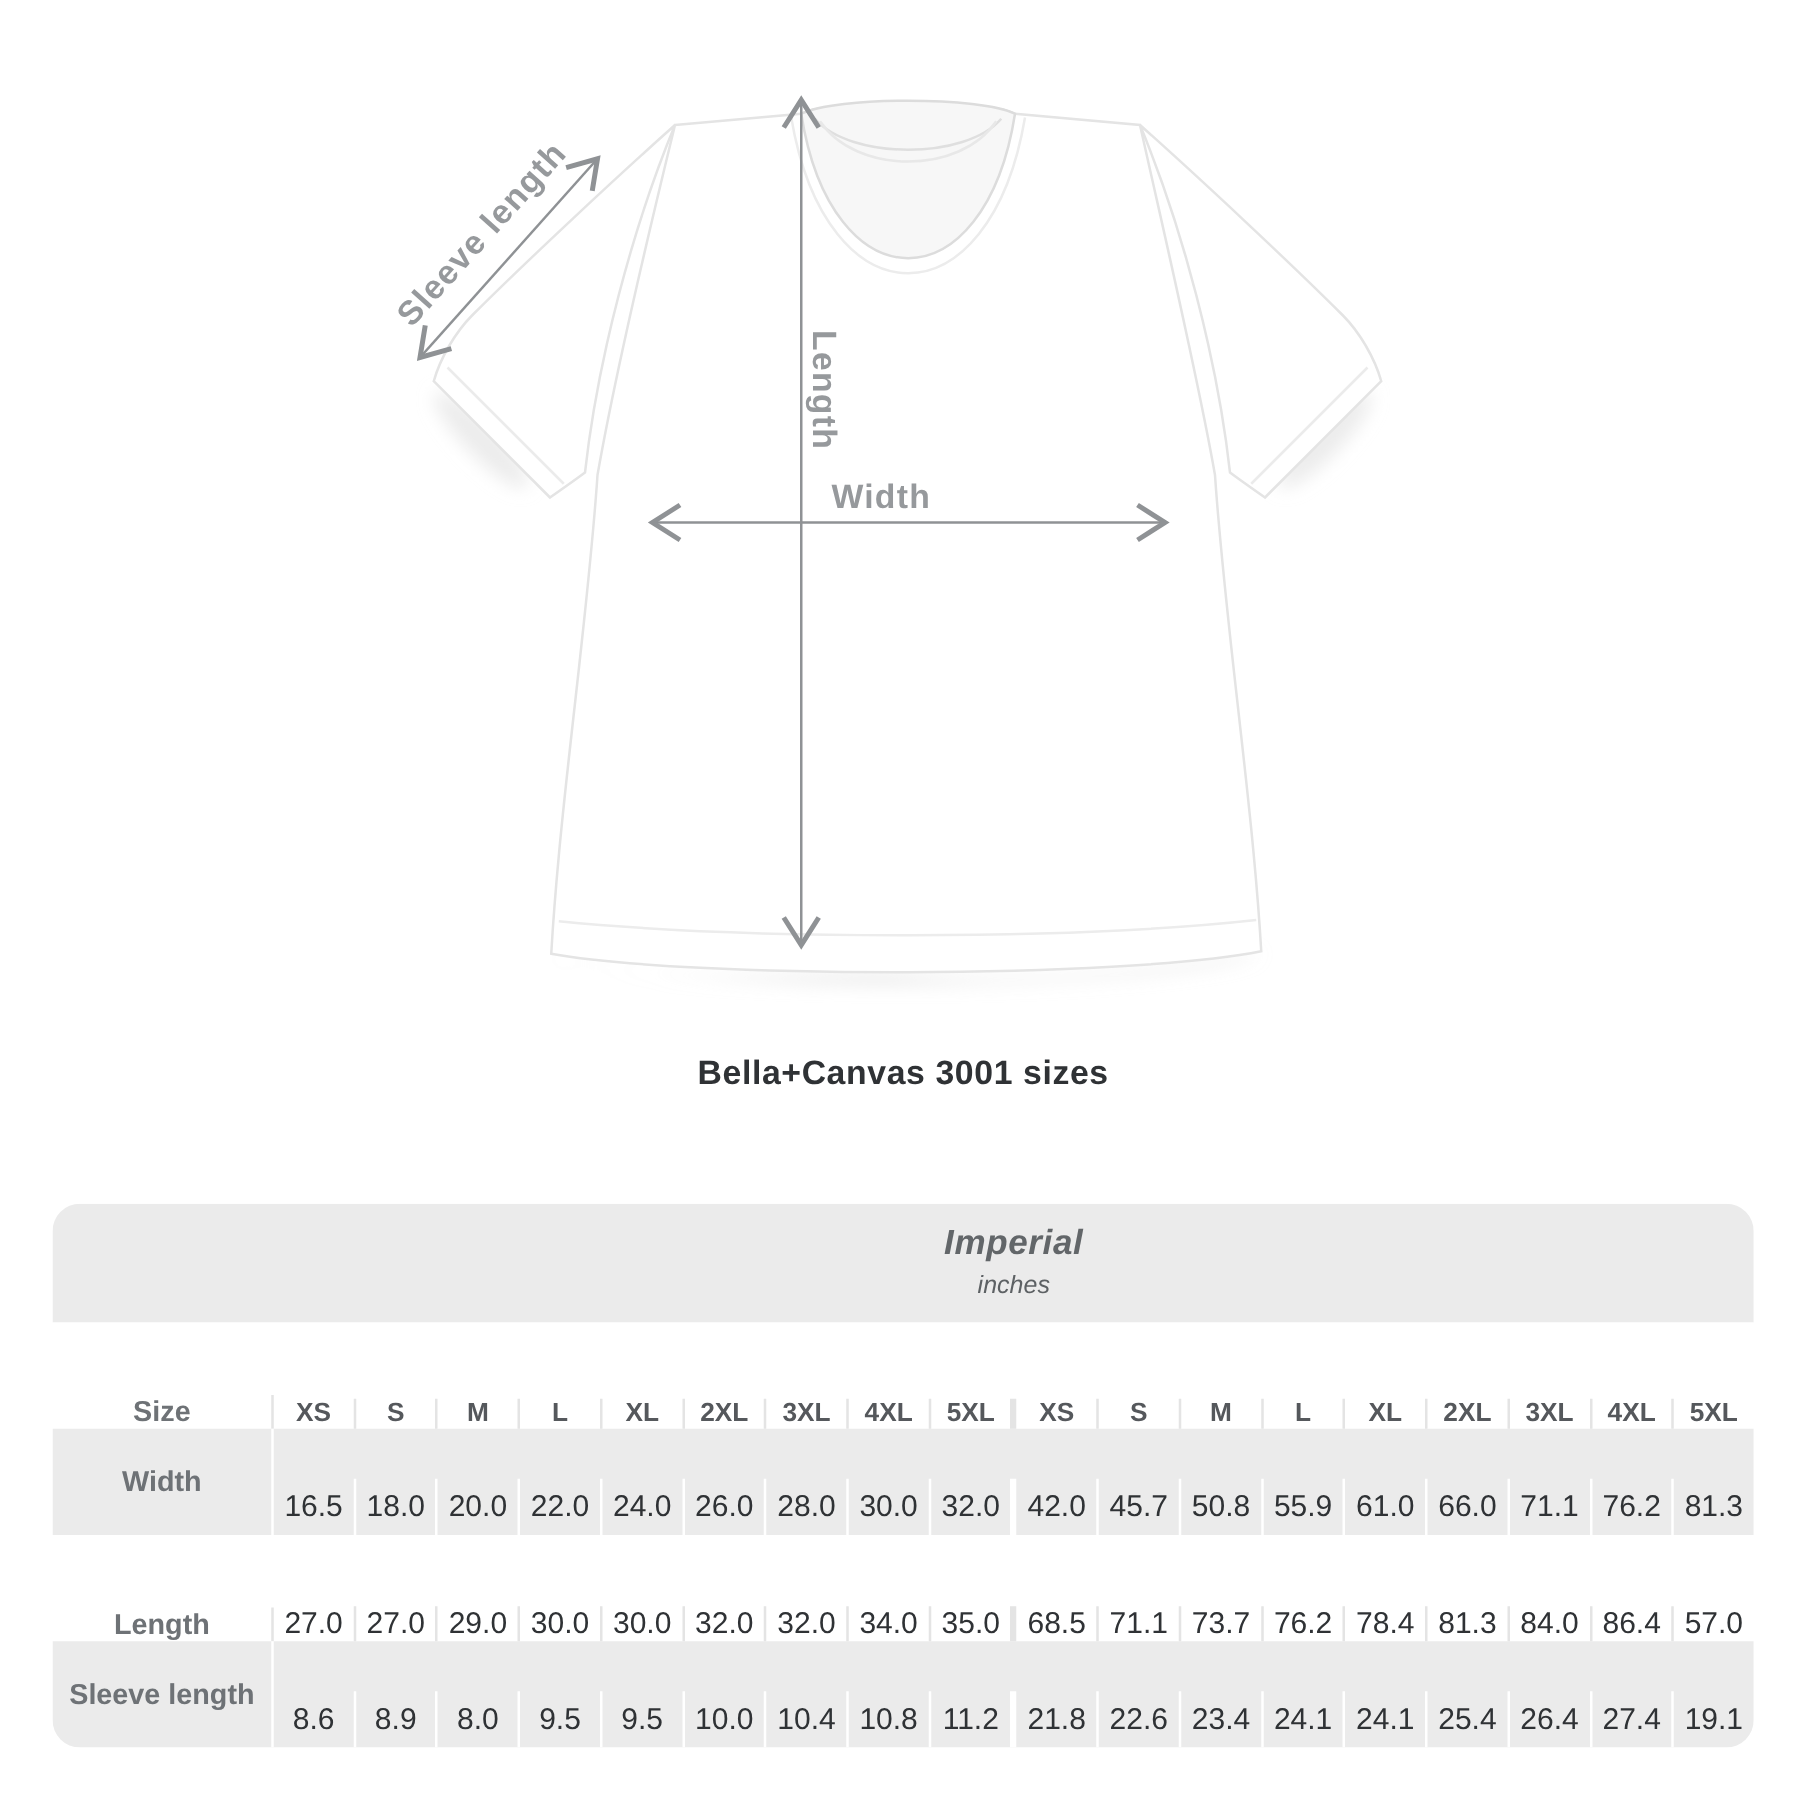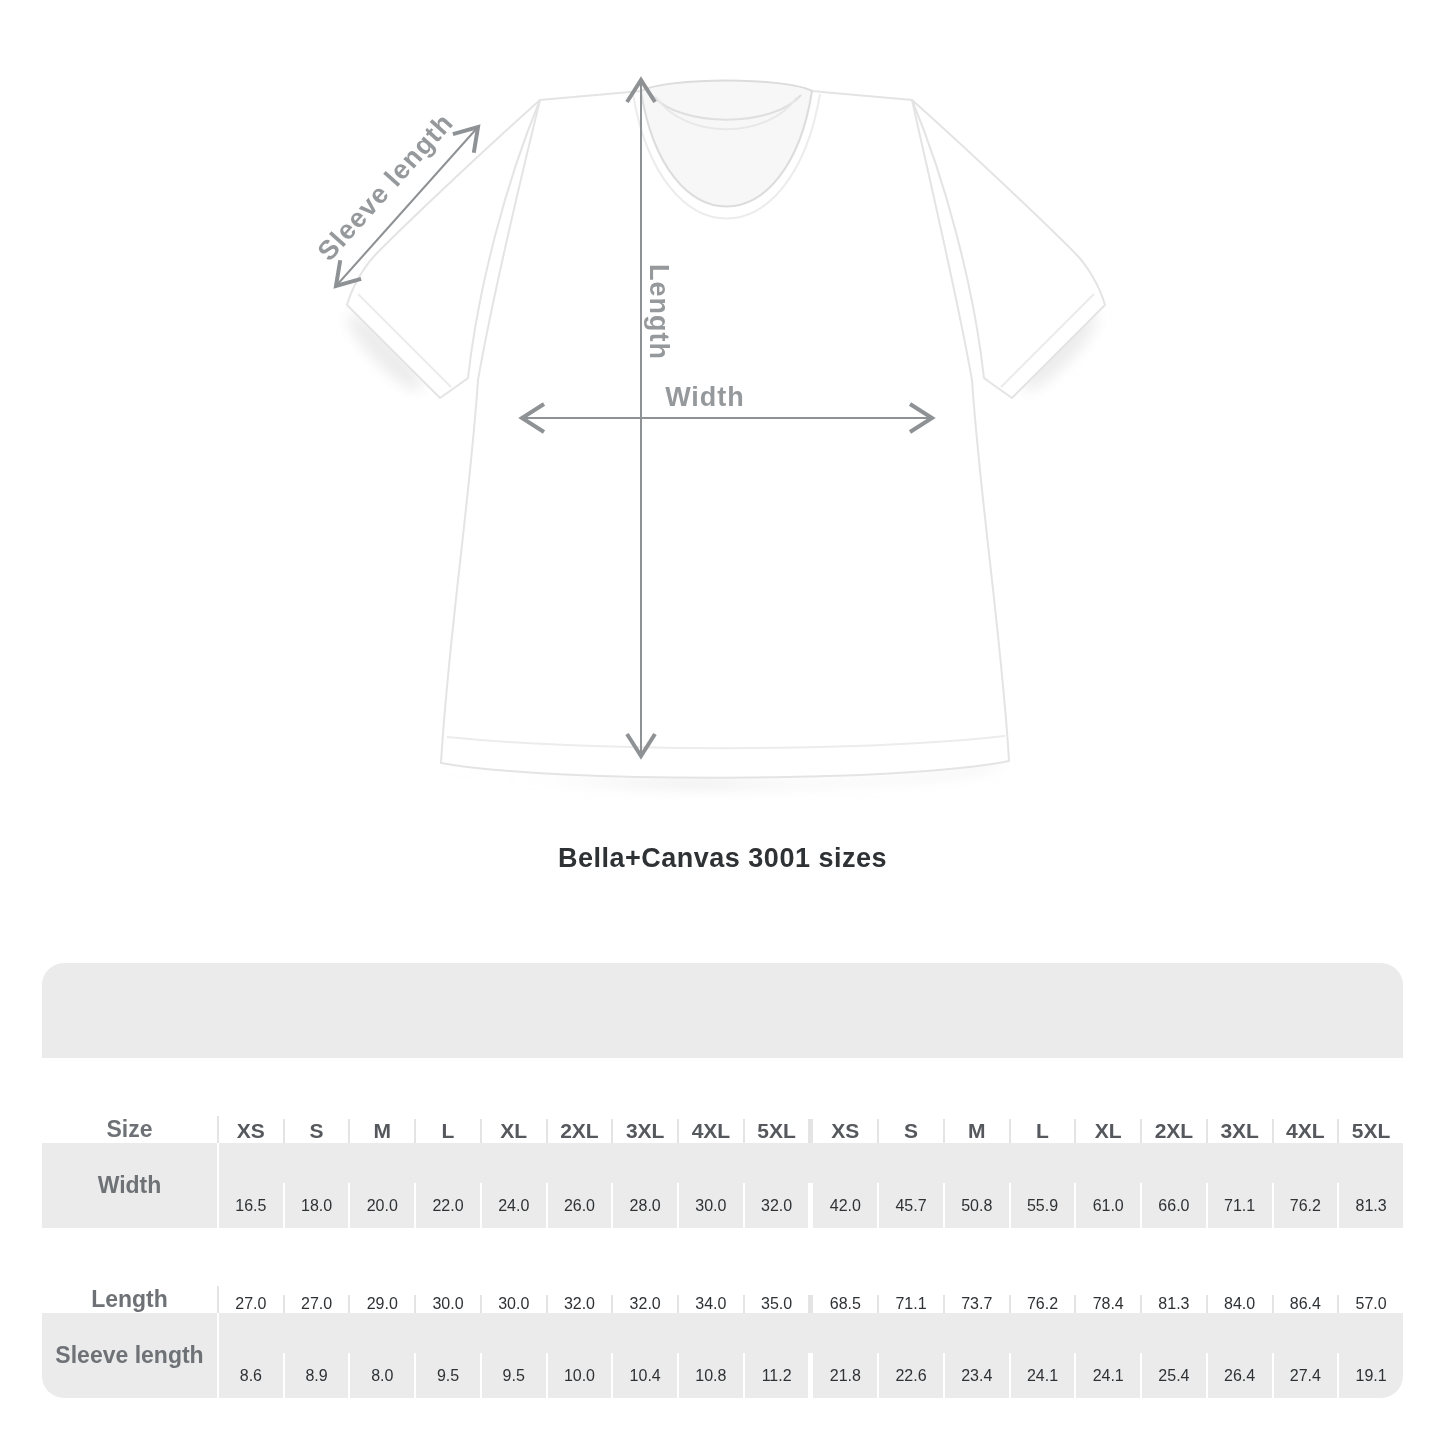--- a/index.html
+++ b/index.html
@@ -27,21 +27,21 @@
   .trow{display:flex;height:85px;}
   .shade-gray{background:#ebebeb;--sep:#ffffff;}
   .shade-white{background:#ffffff;align-items:flex-end;--sep:#e4e4e4;}
   .cell{flex:1 1 0;display:flex;align-items:center;justify-content:center;
         border-right:2px solid var(--sep);min-width:0;}
   .cell:last-child{border-right:none;}
   .cell.group-end{border-right-width:5px;}
   .label-cell{flex:0 0 175px;}
   .size-label,.row-label{font-size:23px;font-weight:bold;color:#6e7276;}
   .col-header{font-size:21px;font-weight:bold;color:#55585c;}
-  .data-cell{font-size:16px;color:#2f3235;margin-top:40px;}
+  .data-cell{font-size:24px;color:#2f3235;margin-top:40px;}
 </style>
 </head>
 <body>
 
 <div class="stage">
 
   <svg class="shirt-svg" viewBox="0 0 1445 830" aria-hidden="true">
     <defs>
       <marker id="ah" viewBox="0 0 20 20" refX="15" refY="10" markerWidth="20" markerHeight="20" orient="auto-start-reverse">
         <path d="M4,3 L15,10 L4,17" fill="none" stroke="#8f9295" stroke-width="2"></path>
@@ -92,20 +92,22 @@
     <text class="diagram-label" transform="translate(650,312) rotate(90)" text-anchor="middle">Length</text>
     <text class="diagram-label" transform="translate(392,193) rotate(-48)" text-anchor="middle">Sleeve length</text>
   </svg>
 
   <h1 class="page-title">Bella+Canvas 3001 sizes</h1>
 
   <div class="size-table">
     <div class="band">
       <div class="band-spacer"></div>
       <div class="band-group">
+        <div class="g-title">Imperial</div>
+        <div class="g-unit">inches</div>
       </div>
     </div>
     <div id="table-body">
         <div class="trow shade-white">
           <div class="cell label-cell size-label">Size</div>
           <div class="cell col-header">XS</div>
           <div class="cell col-header">S</div>
           <div class="cell col-header">M</div>
           <div class="cell col-header">L</div>
           <div class="cell col-header">XL</div>

